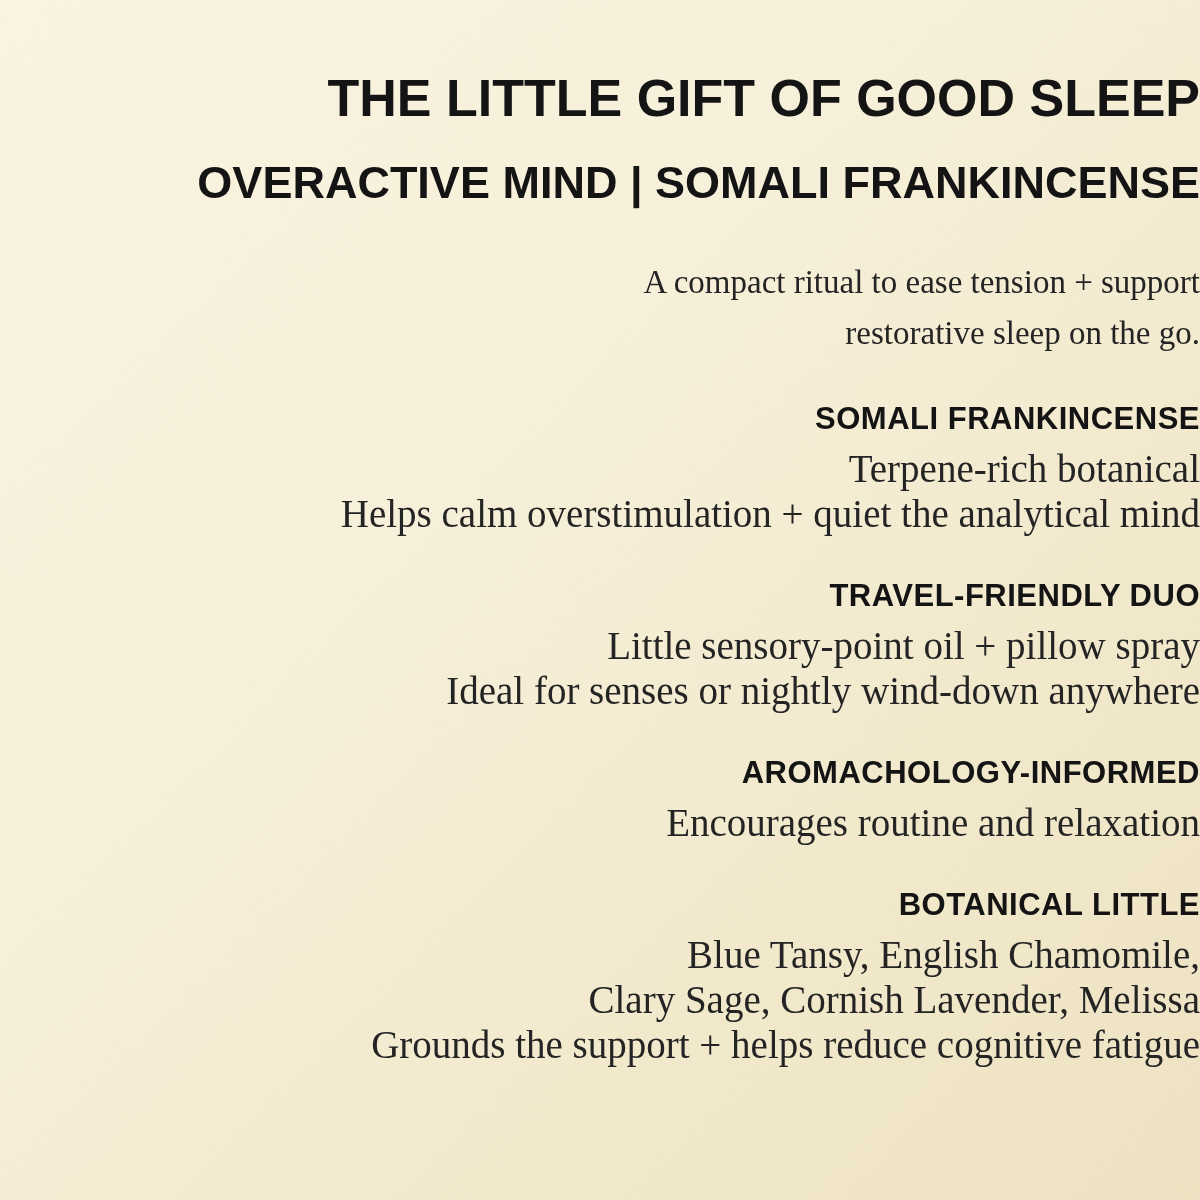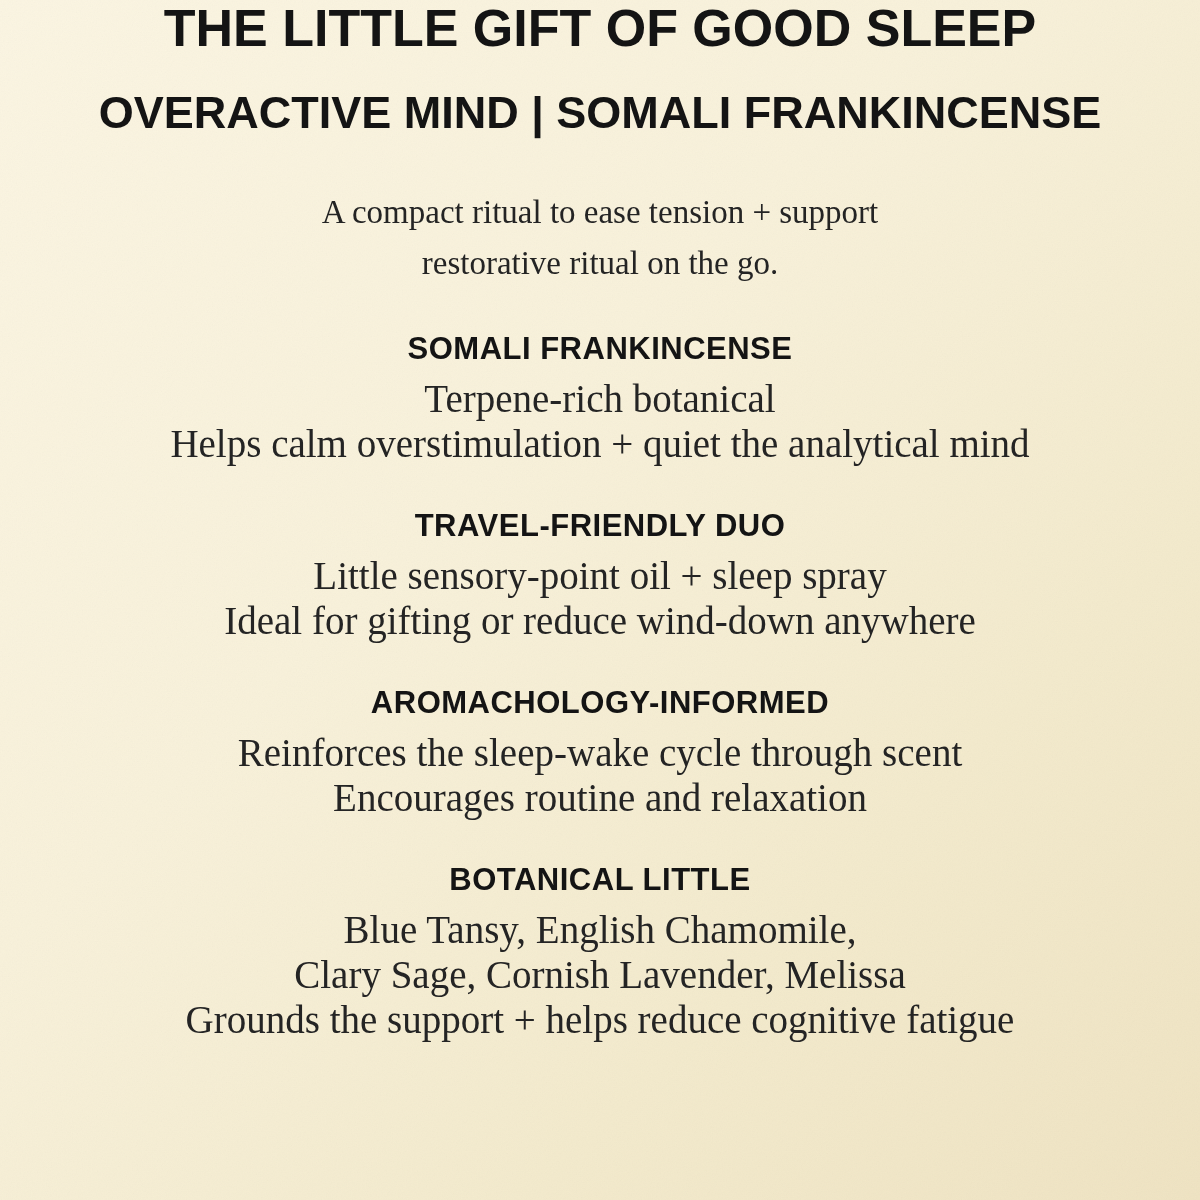--- a/index.html
+++ b/index.html
@@ -21,21 +21,22 @@
     width: 1200px;
     height: 1200px;
     opacity: 0.05;
     pointer-events: none;
   }
   .content {
     position: relative;
     width: 100%;
     height: 100%;
     box-sizing: border-box;
-    text-align: center;
+    padding-top: 70px;
+    text-align: right;
   }
   .title {
     margin: 0 0 30px 0;
     font-family: "Liberation Sans", sans-serif;
     font-weight: 700;
     font-size: 52px;
     line-height: 1.1;
     letter-spacing: 0px;
     color: #141414;
     white-space: nowrap;
@@ -98,38 +99,37 @@
   </svg>
 
   <div class="content">
 
     <h1 class="title">THE LITTLE GIFT OF GOOD SLEEP</h1>
 
     <h2 class="subtitle">OVERACTIVE MIND | SOMALI FRANKINCENSE</h2>
 
     <div class="intro">
       <div class="intro-line">A compact ritual to ease tension + support</div>
-      <div class="intro-line">restorative ritual on the go.</div>
+      <div class="intro-line">restorative sleep on the go.</div>
     </div>
 
     <div class="section">
       <h3 class="section-heading">SOMALI FRANKINCENSE</h3>
       <div class="section-line">Terpene-rich botanical</div>
       <div class="section-line">Helps calm overstimulation + quiet the analytical mind</div>
     </div>
 
     <div class="section">
       <h3 class="section-heading">TRAVEL-FRIENDLY DUO</h3>
-      <div class="section-line">Little sensory-point oil + sleep spray</div>
-      <div class="section-line">Ideal for gifting or reduce wind-down anywhere</div>
+      <div class="section-line">Little sensory-point oil + pillow spray</div>
+      <div class="section-line">Ideal for senses or nightly wind-down anywhere</div>
     </div>
 
     <div class="section">
       <h3 class="section-heading">AROMACHOLOGY-INFORMED</h3>
-      <div class="section-line">Reinforces the sleep-wake cycle through scent</div>
       <div class="section-line">Encourages routine and relaxation</div>
     </div>
 
     <div class="section">
       <h3 class="section-heading">BOTANICAL LITTLE</h3>
       <div class="section-line">Blue Tansy, English Chamomile,</div>
       <div class="section-line">Clary Sage, Cornish Lavender, Melissa</div>
       <div class="section-line">Grounds the support + helps reduce cognitive fatigue</div>
     </div>
 

